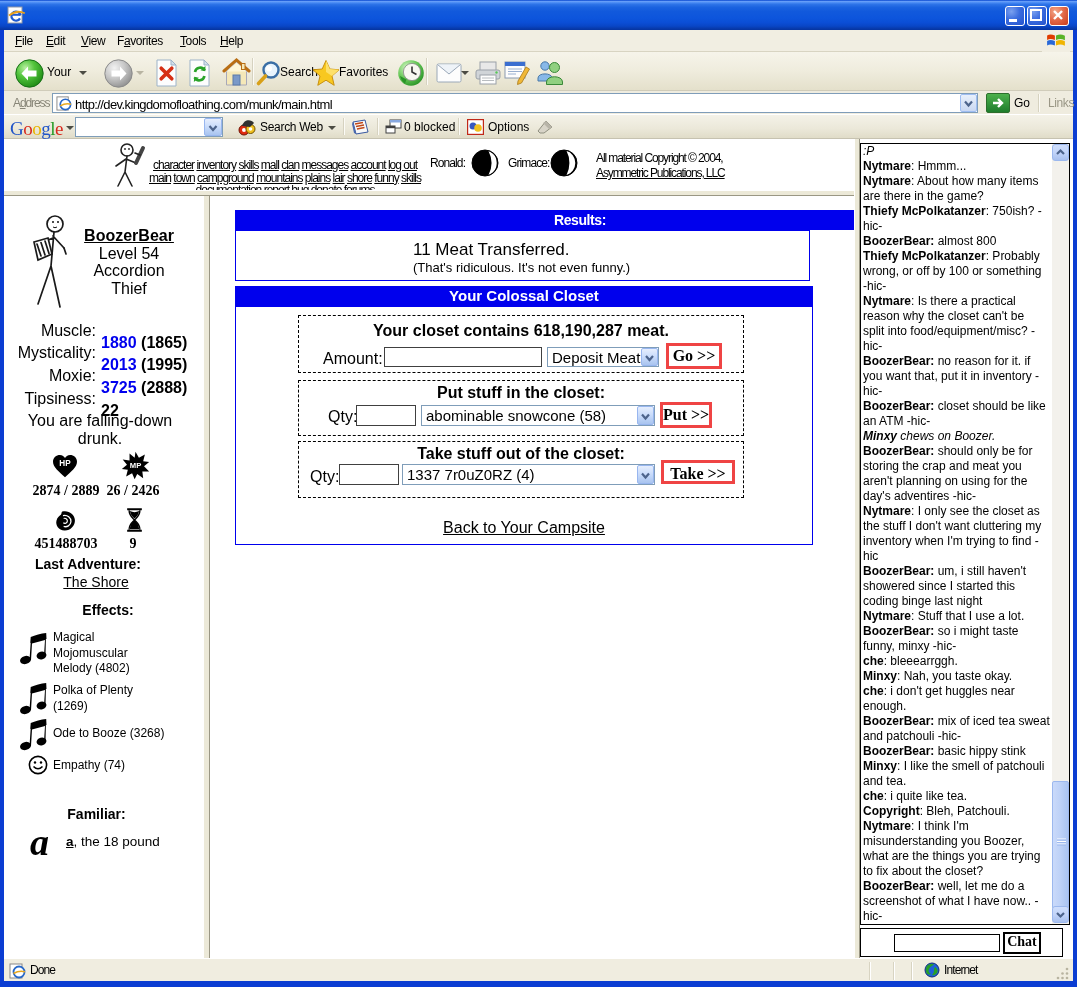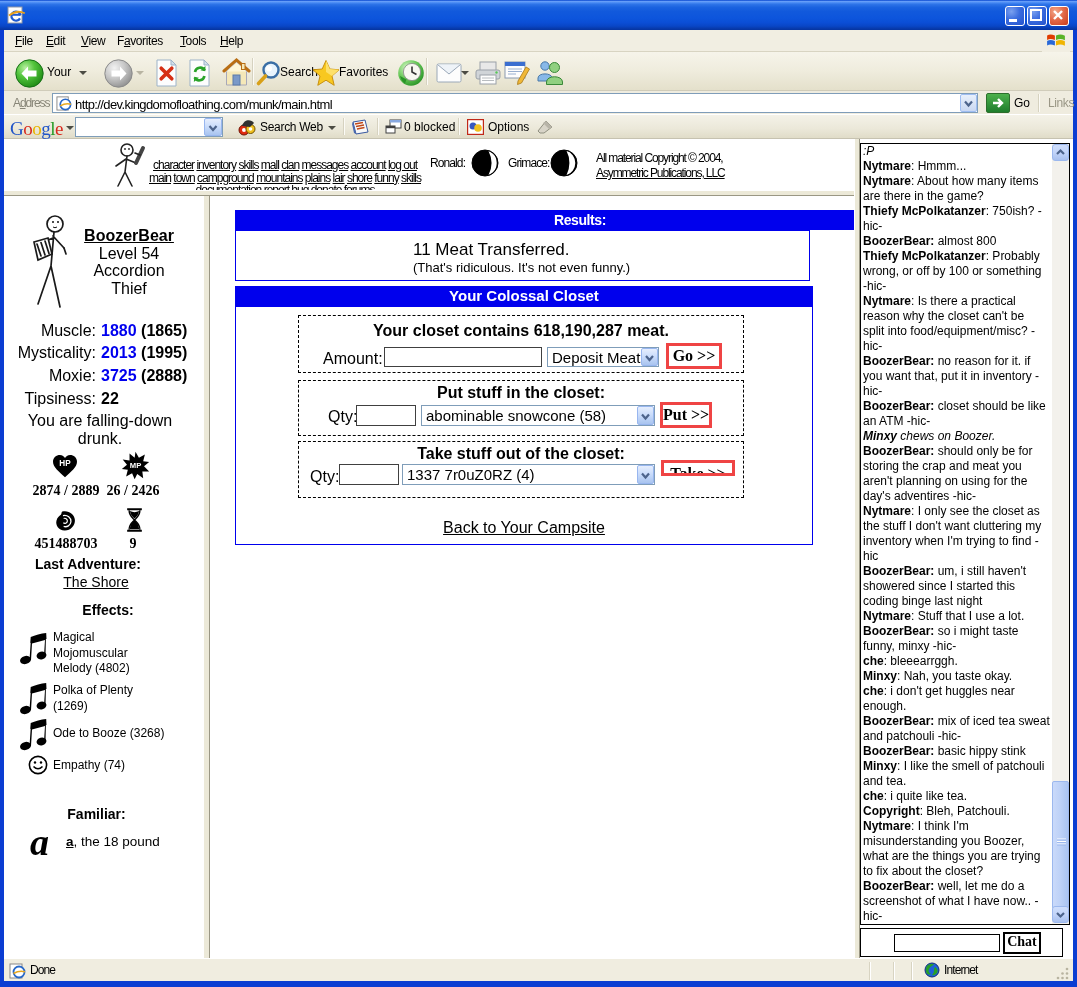--- a/index.html
+++ b/index.html
@@ -73,21 +73,21 @@
 
 
 #topframe { font-size:12px; }
 #tlinks { position:absolute; left:116px; top:4px; width:330px; text-align:center; line-height:12.5px; letter-spacing:-1px; word-spacing:0px;margin-top:16px; }
 #tlinks a { color:#000; }
 
 
 #sideframe { font-size:16px; }
 #sideframe .serif { font-family:"Liberation Serif", serif; font-weight:bold; font-size:14px; }
 .statlbl { position:absolute; text-align:right; width:92px; left:0; }
-.statval { position:absolute; left:97px; }
+.statval { position:absolute; left:97px;margin-top:12px; }
 .statval .n { color:#0000ee; font-weight:bold; }
 .statval .p { font-weight:bold; }
 
 
 #mainframe { font-size:16px; }
 .bluebar { position:absolute; background:#0000ed; color:#fff; font-weight:bold; font-size:15px; text-align:center; }
 .tblbody { position:absolute; background:#fff; border:1px solid #0000ed; }
 .dashbox { position:absolute; border:1px dashed #000; }
 .xpsel { position:absolute; background:#fff; border:1px solid #7f9db9; overflow:hidden; }
 .xpsel span { position:absolute; left:4px; top:1px; font-size:15px; white-space:nowrap; }
@@ -471,21 +471,21 @@
       <div class="dashbox" style="left:88px;top:245px;width:446px;height:57px"></div>
       <div class="abs ctr b" style="left:88px;top:249px;width:446px;font-size:16px">Take stuff out of the closet:</div>
       <div class="abs" style="left:100px;top:272px;font-size:16px">Qty:</div>
       <div class="xpin" style="left:129px;top:268px;width:60px;height:21px"></div>
       <div class="xpsel" style="left:192px;top:268px;width:253px;height:21px">
           <span>1337 7r0uZ0RZ (4)</span>
           <div class="xparrow"><svg width="15" height="19" viewBox="0 0 15 19">
               <path d="M4 7.5 L7.5 11.5 L11 7.5" fill="none" stroke="#4d648c" stroke-width="2.2"></path>
             </svg></div>
         </div>
-      <div class="kbtn" style="left:451px;top:264px;width:74px;height:16px;line-height:22px">Take &gt;&gt;</div>
+      <div class="kbtn" style="left:451px;top:264px;width:74px;height:24px;line-height:22px">Take &gt;&gt;</div>
 
       <div class="abs ctr" style="left:25px;top:323px;width:578px;font-size:16px"><a class="k" href="#">Back to Your Campsite</a></div>
     </div>
     <div id="vdivider2"></div>
     <div id="chatframe">
       <div id="chatbox">
         <div id="chattext"><i>:P</i><br>
 <span class="b">Nytmare</span>: Hmmm...<br>
 <span class="b">Nytmare</span>: About how many items<br>
 are there in the game?<br>

